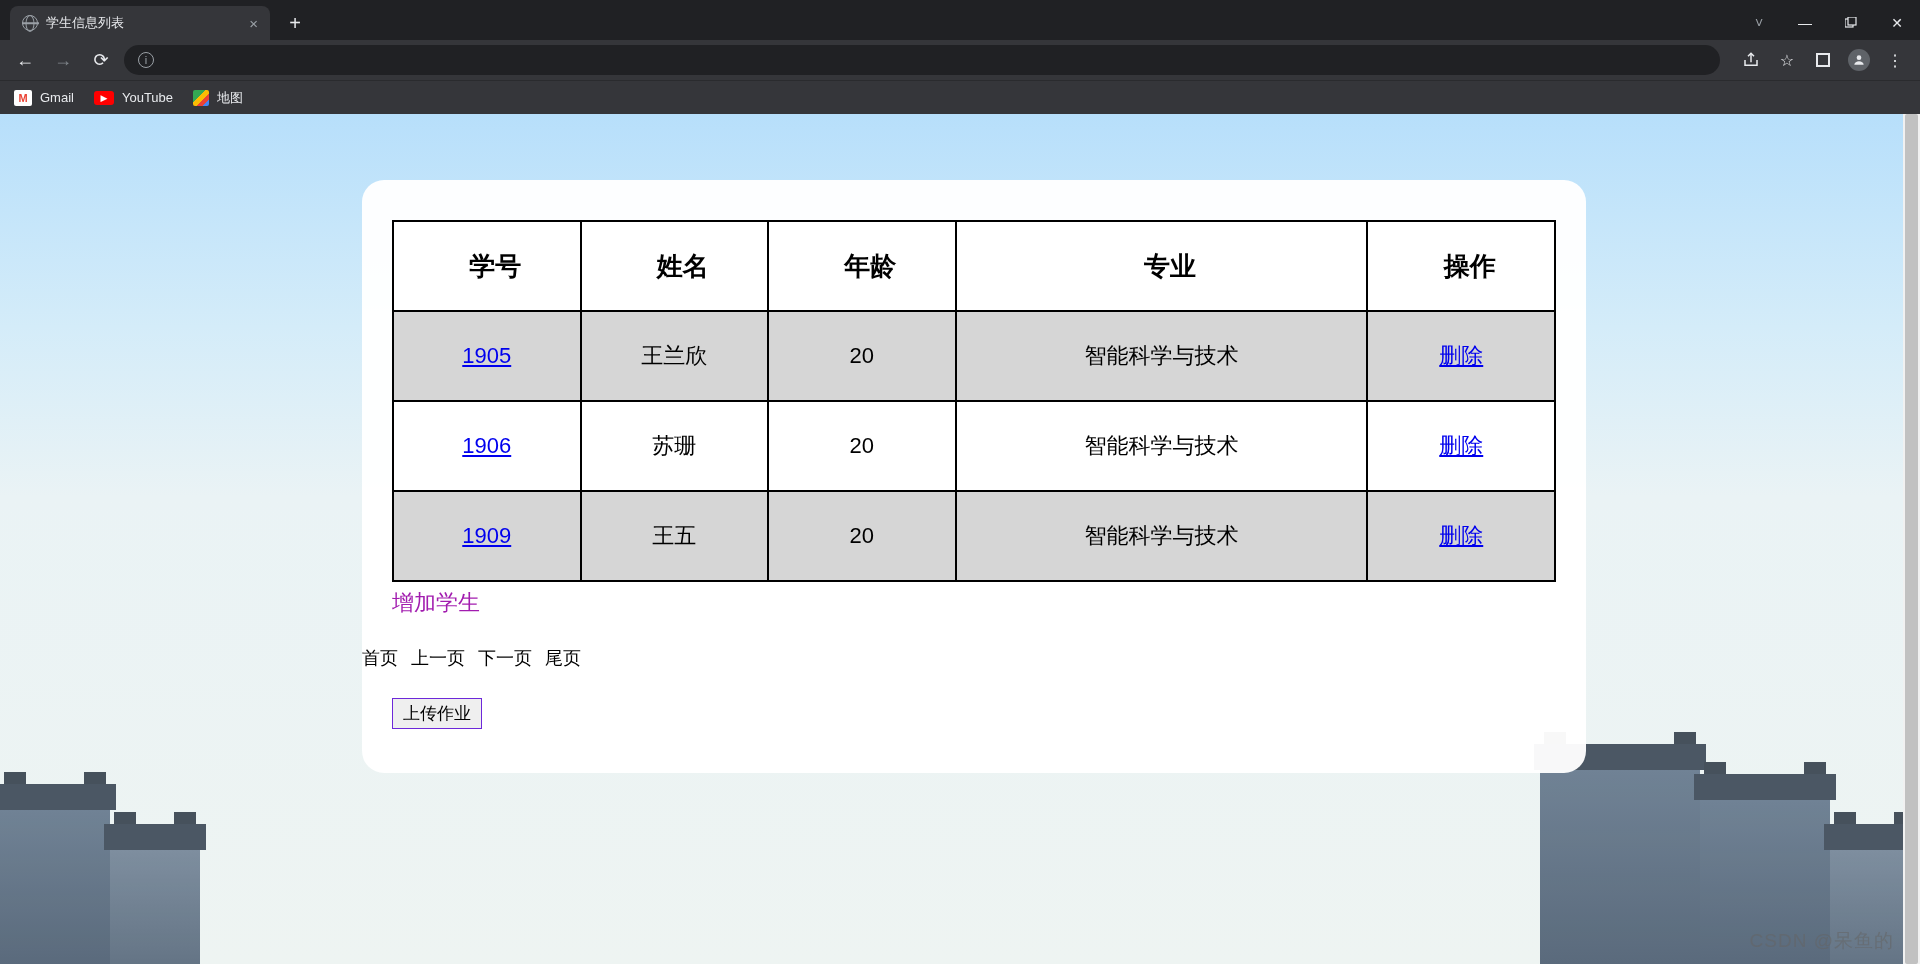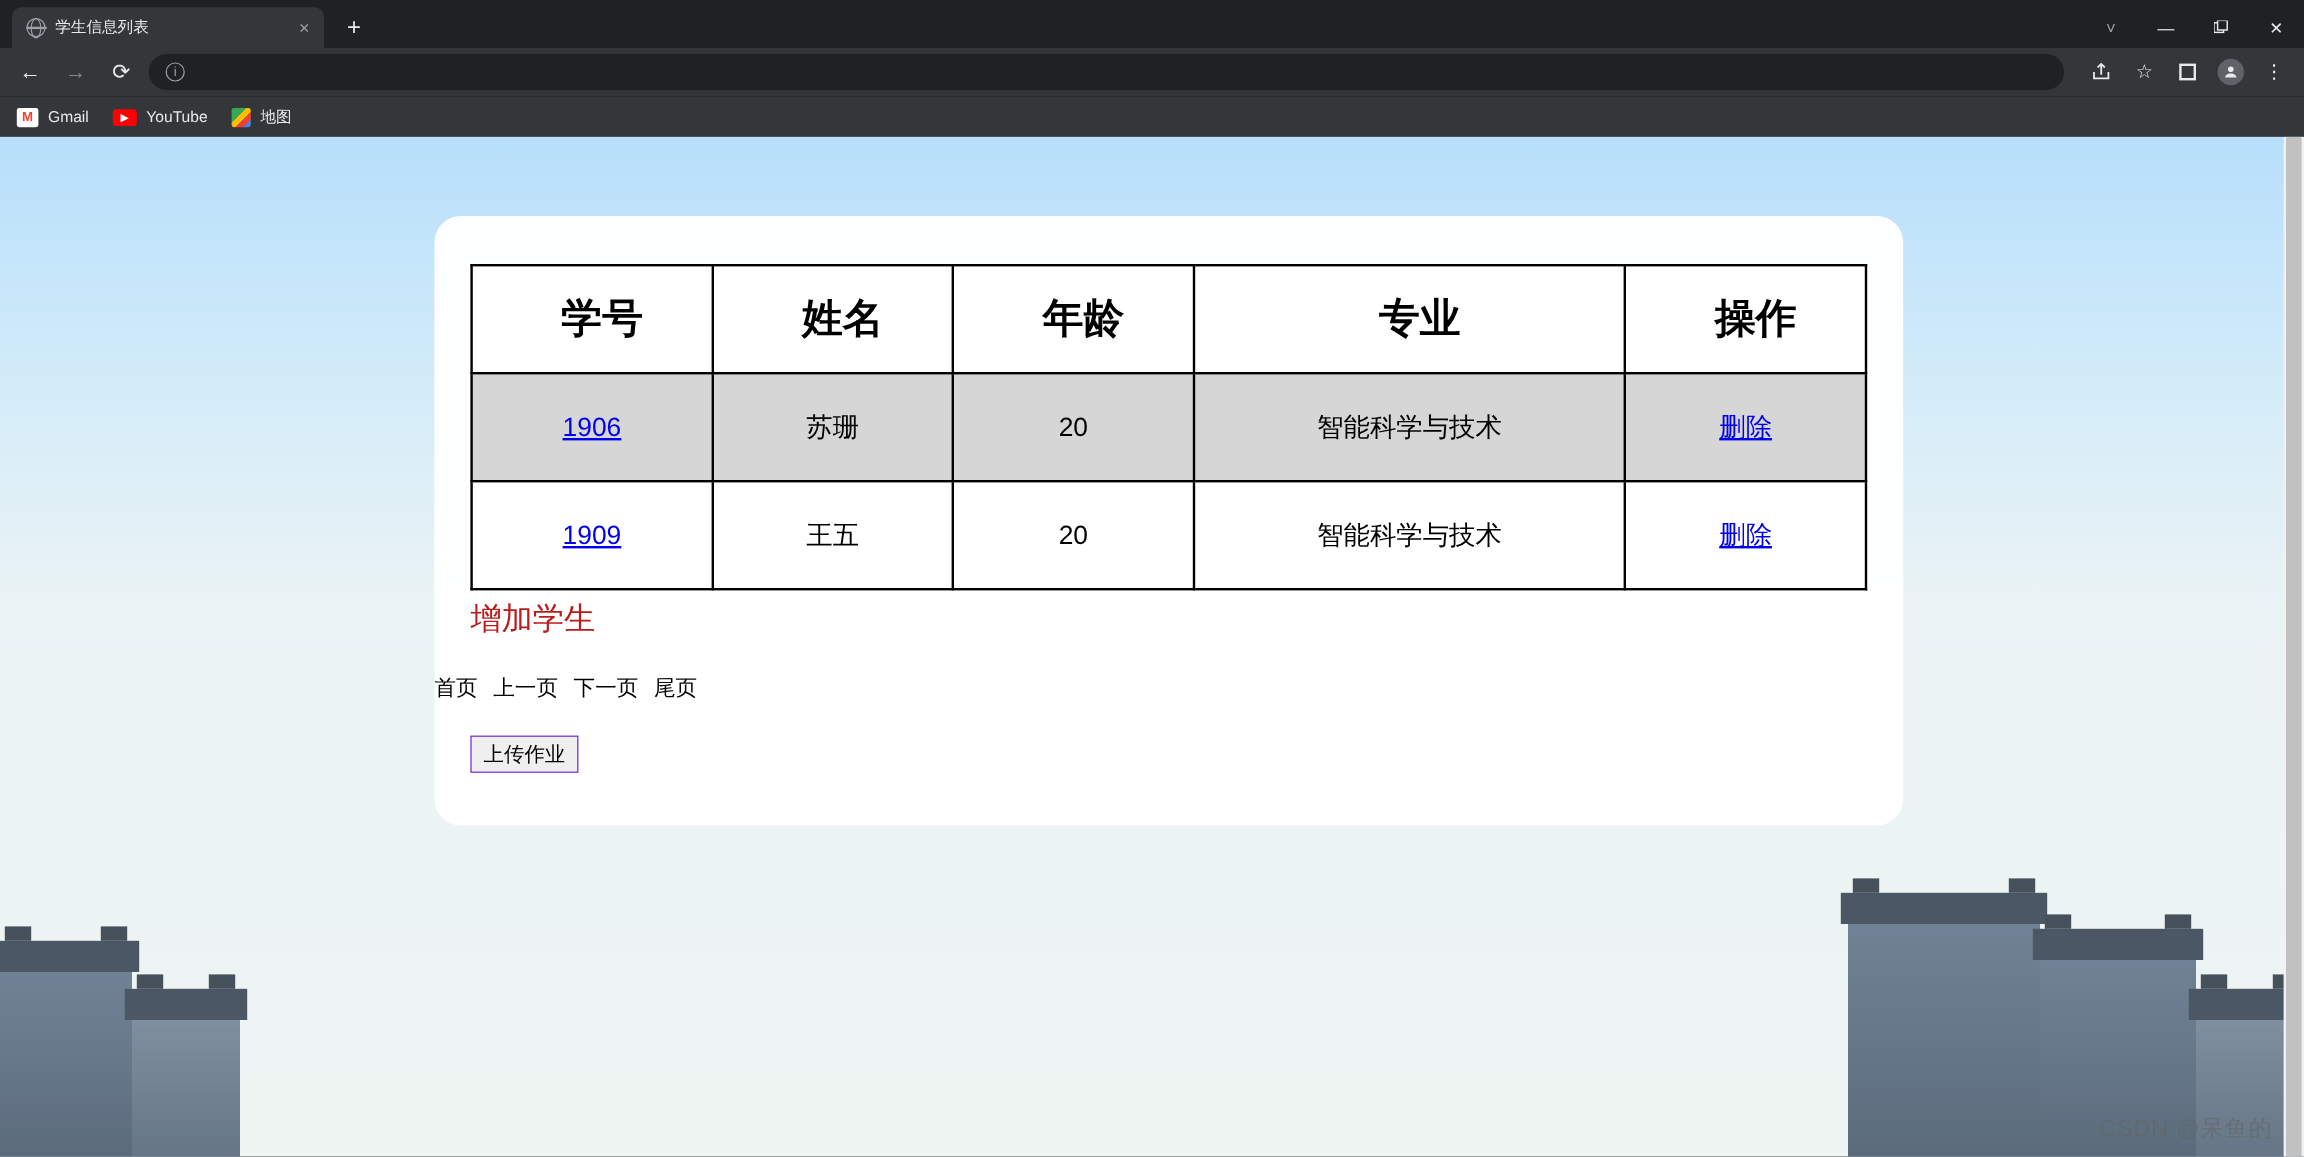--- a/index.html
+++ b/index.html
@@ -139,26 +139,26 @@
       border-collapse: collapse;
       margin: 0 auto;
       width: 1164px;
     }
     table.student th, table.student td {
       border: 2px solid #000;
       text-align: center;
       font-size: 22px;
       height: 90px;
     }
-    table.student th { font-size: 34px; font-weight: 700; background: #fff; padding-left: 17px; }
+    table.student th { font-size: 26px; font-weight: 700; background: #fff; padding-left: 17px; }
     table.student tbody tr:nth-child(odd) td { background: #d6d6d6; }
     table.student tbody tr:nth-child(even) td { background: #fff; }
     .link { color: #0000ee; text-decoration: underline; cursor: pointer; }
     .below {
-      margin-left: 30px; margin-top: 6px; font-size: 26px; color: #b91c1c;
+      margin-left: 30px; margin-top: 6px; font-size: 22px; color: #a21caf;
     }
     .pager { margin-top: 28px; font-size: 18px; display: flex; gap: 13px; }
     .pager span { cursor: pointer; }
     .upload-wrap { margin-left: 30px; margin-top: 28px; }
     .upload-btn {
       font-size: 17px; padding: 3px 10px; background: #efefef;
       border: 1px solid #6d28d9; cursor: pointer; font-family: inherit;
     }
     .scrollbar {
       position: absolute; right: 0; top: 0; width: 17px; height: 100%;
@@ -271,20 +271,27 @@
       <thead>
         <tr>
           <th>学号</th>
           <th>姓名</th>
           <th>年龄</th>
           <th>专业</th>
           <th>操作</th>
         </tr>
       </thead>
       <tbody>
+        <tr>
+          <td><a class="link">1905</a></td>
+          <td>王兰欣</td>
+          <td>20</td>
+          <td>智能科学与技术</td>
+          <td><a class="link">删除</a></td>
+        </tr>
         <tr>
           <td><a class="link">1906</a></td>
           <td>苏珊</td>
           <td>20</td>
           <td>智能科学与技术</td>
           <td><a class="link">删除</a></td>
         </tr>
         <tr>
           <td><a class="link">1909</a></td>
           <td>王五</td>

